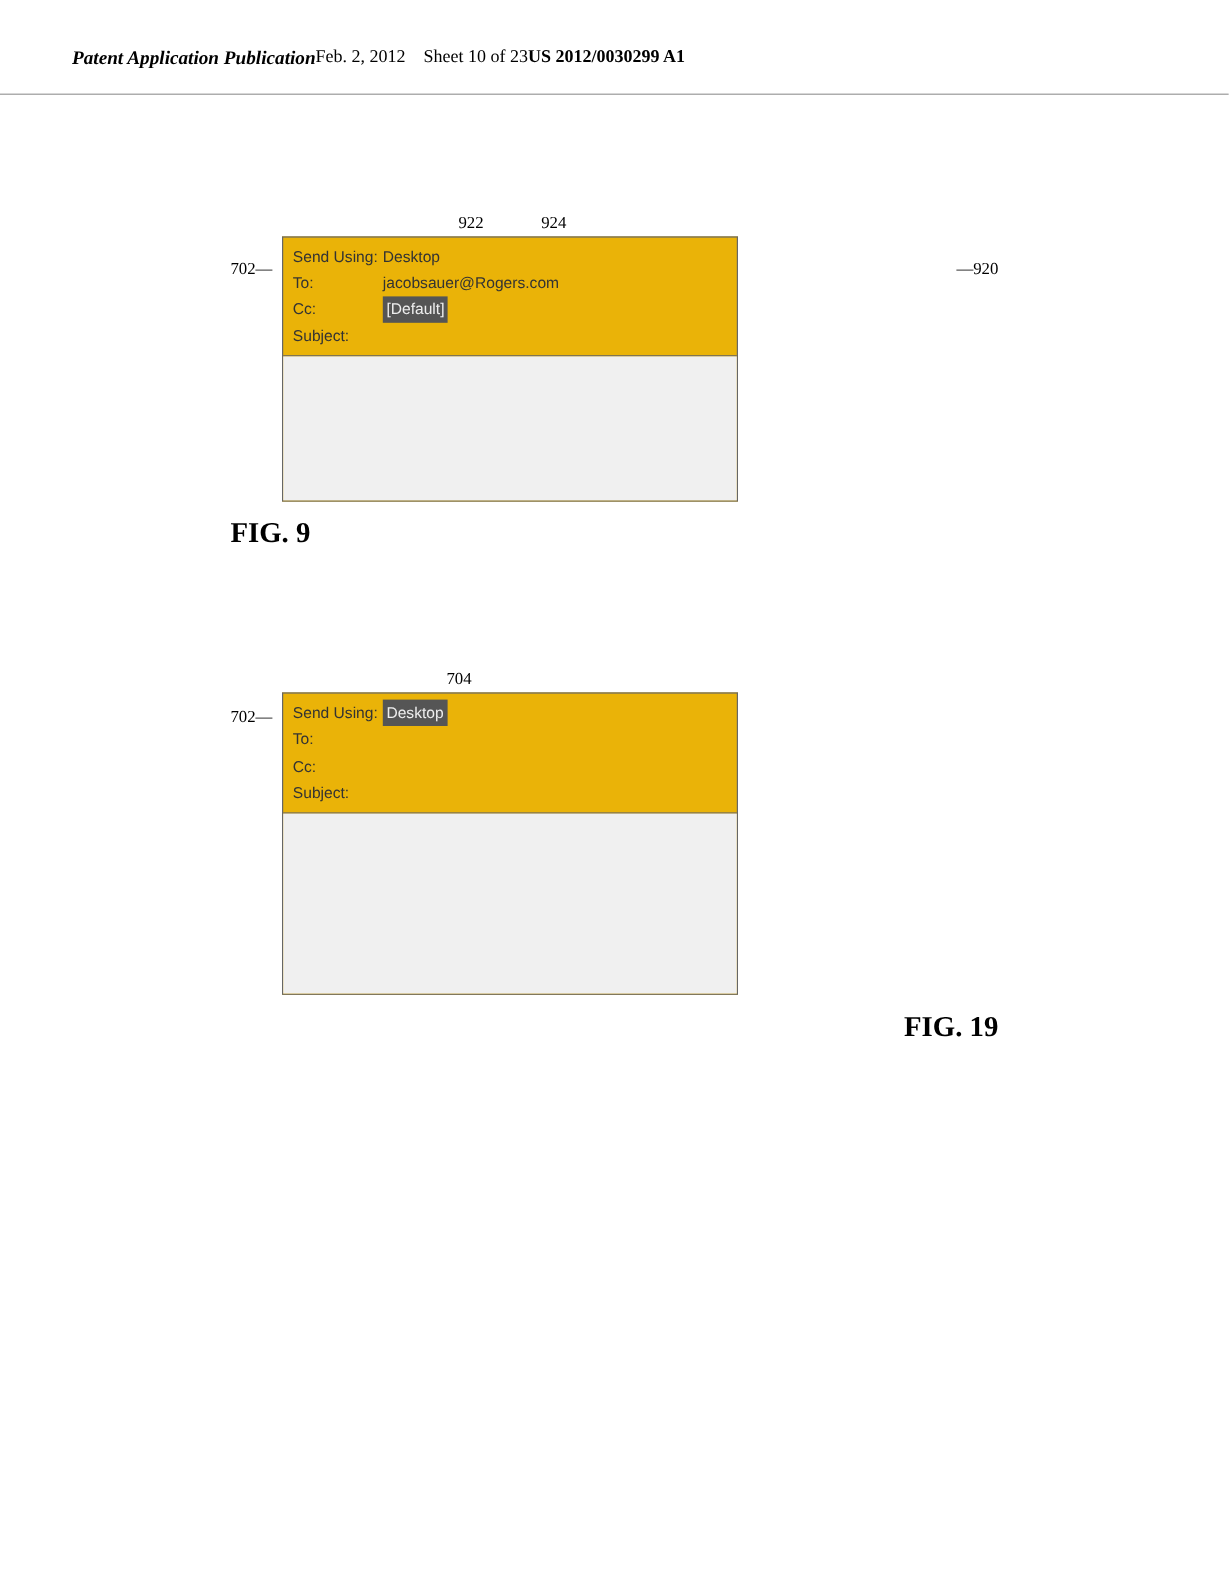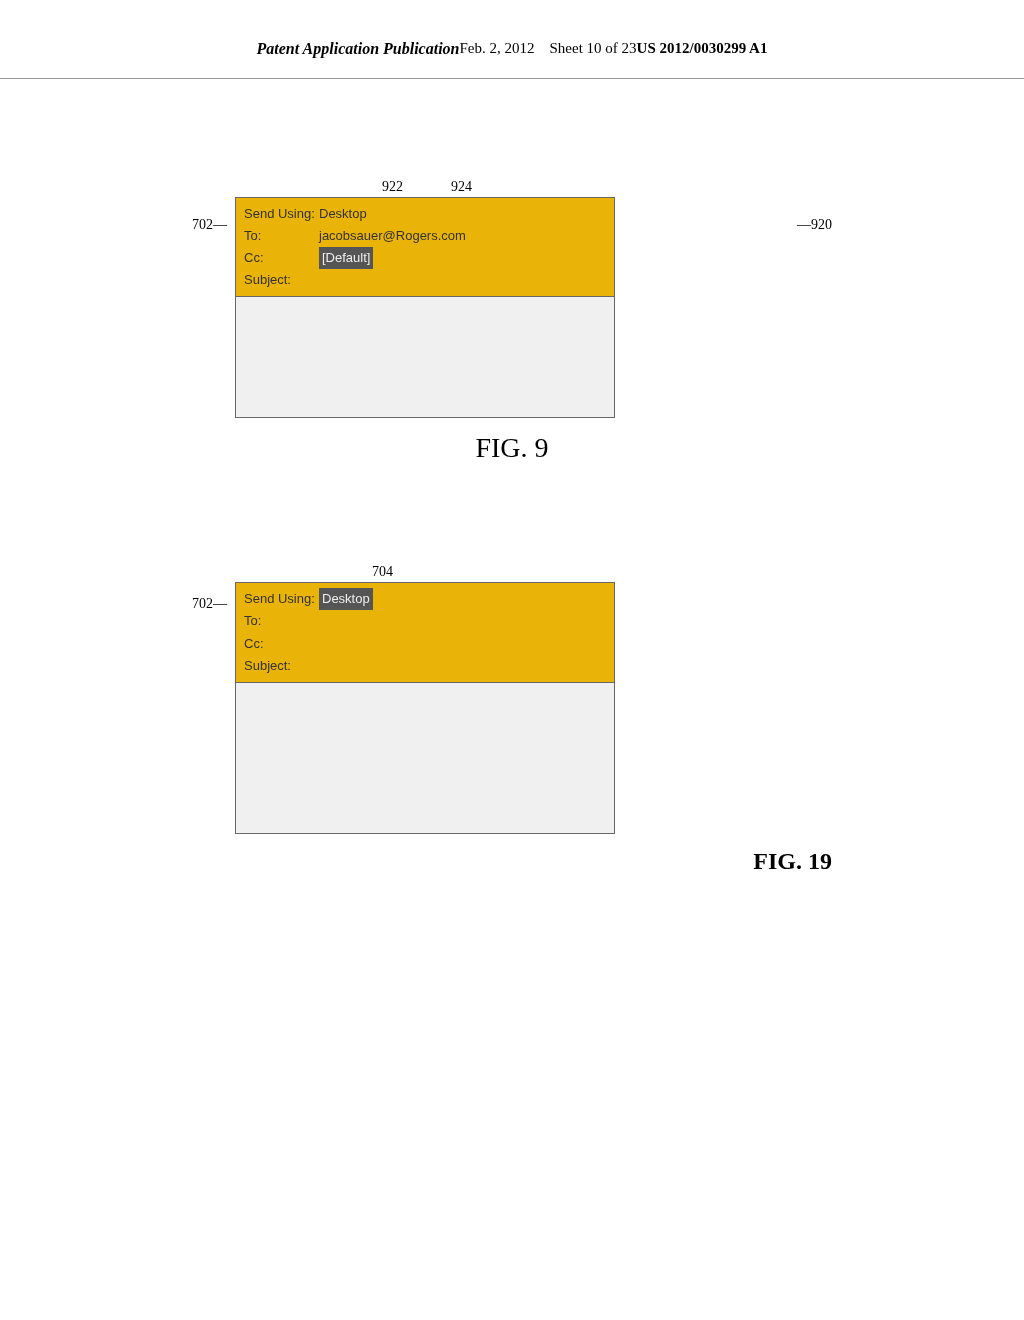--- a/index.html
+++ b/index.html
@@ -13,21 +13,21 @@
       font-family: 'Times New Roman', Times, serif;
       width: 1024px;
       min-height: 1320px;
       position: relative;
       overflow-x: hidden;
     }
 
     
     .page-header {
       display: flex;
-      justify-content: center;
+      justify-content: flex-start;
       align-items: flex-start;
       padding: 40px 60px 20px 60px;
       border-bottom: 1px solid #999;
     }
 
     .header-left {
       font-size: 16px;
       font-weight: bold;
       font-style: italic;
     }
@@ -130,23 +130,23 @@
     }
 
     .fig9-right-label {
       font-size: 14px;
       margin-top: 20px;
       margin-left: 8px;
       text-align: right;
     }
 
     .fig9-fig-label {
-      text-align: center;
-      font-size: 28px;
-      font-weight: normal;
+      text-align: left;
+      font-size: 24px;
+      font-weight: bold;
       margin-top: 10px;
       margin-right: 0px;
     }
 
     
     .fig10-wrapper {
       position: relative;
       width: 640px;
       margin: 0 auto;
     }

